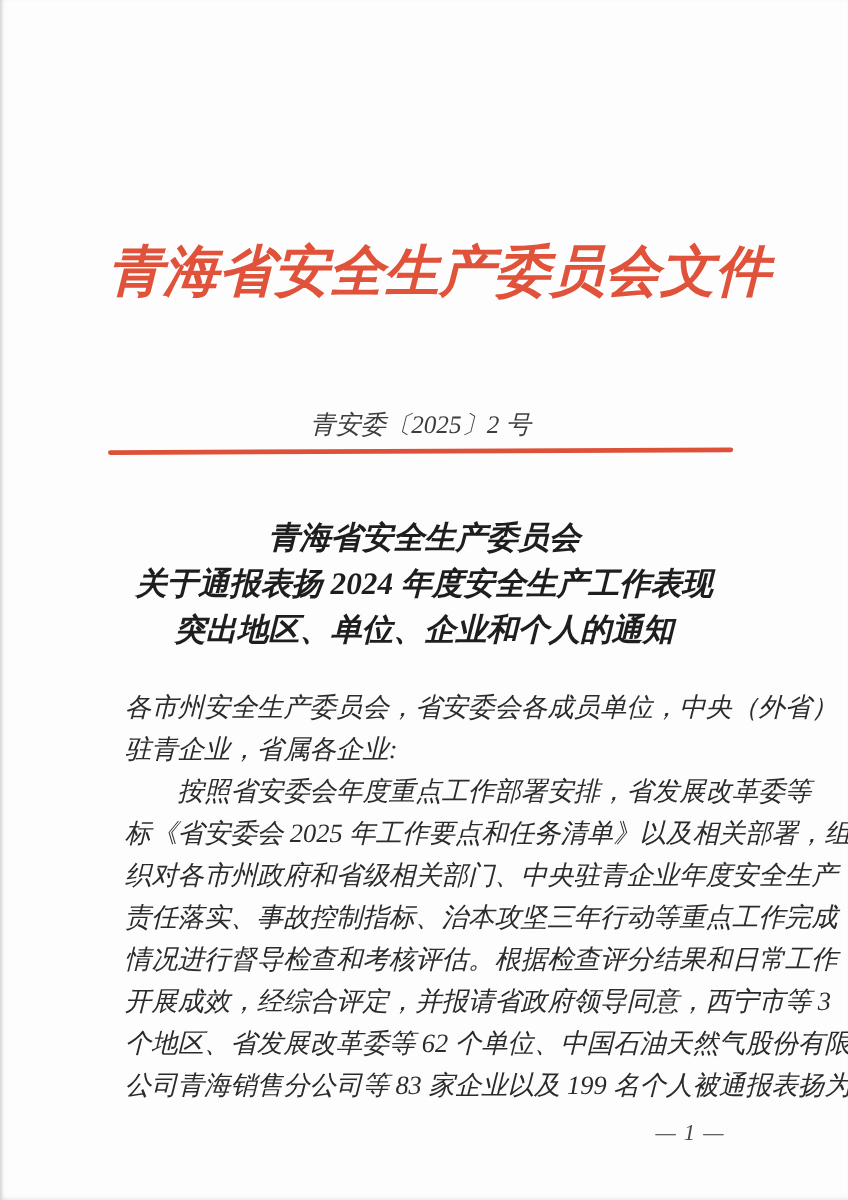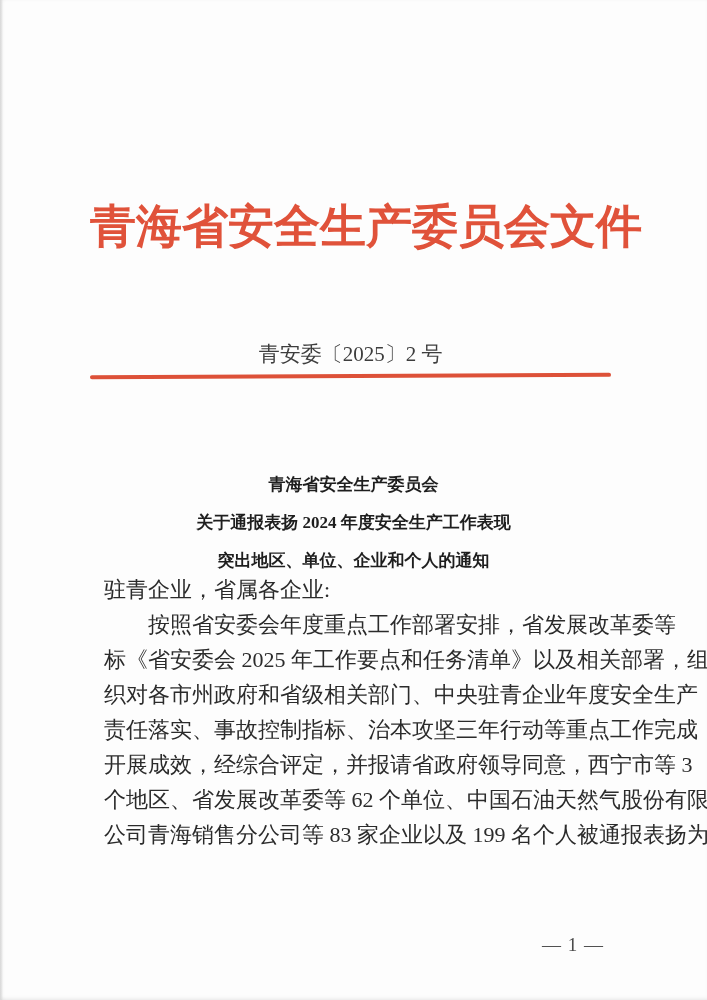--- a/index.html
+++ b/index.html
@@ -9,20 +9,21 @@
     font-family: "Liberation Serif", "DejaVu Serif", serif;
   }
   .page {
     position: relative;
     width: 707px;
     height: 1000px;
     margin: 0 auto;
     background: #fdfdfd;
     overflow: hidden;
     box-shadow: inset 3px 0 4px -2px rgba(0,0,0,0.12), inset 0 -3px 4px -2px rgba(0,0,0,0.08);
+    font-style: italic;
   }
   .scan-edge {
     position: absolute;
     left: 0; top: 0; bottom: 0;
     width: 3px;
     background: linear-gradient(to right, #d9d9d9, rgba(255,255,255,0));
   }
   .org-title {
     position: absolute;
     top: 196px;
@@ -53,25 +54,24 @@
     background: #dd5138;
     border-radius: 2px;
     transform: rotate(-0.25deg);
   }
   .doc-title {
     position: absolute;
     top: 430px;
     left: 60px;
     width: 587px;
     text-align: center;
-    font-size: 17px;
+    font-size: 26px;
     font-weight: 700;
     line-height: 38px;
     color: #1e1e1e;
-    margin-top: 36px;
   }
   .doc-body {
     position: absolute;
     top: 572px;
     left: 104px;
     width: 500px;
     font-size: 22px;
     line-height: 35px;
     color: #2b2b2b;
   }
@@ -112,24 +112,26 @@
 
   <div class="red-divider"></div>
 
   <div class="doc-title">
     <div>青海省安全生产委员会</div>
     <div>关于通报表扬 2024 年度安全生产工作表现</div>
     <div>突出地区、单位、企业和个人的通知</div>
   </div>
 
   <div class="doc-body">
+    <div class="body-line">各市州安全生产委员会，省安委会各成员单位，中央（外省）</div>
     <div class="body-line short">驻青企业，省属各企业:</div>
     <div class="body-line indent">按照省安委会年度重点工作部署安排，省发展改革委等</div>
     <div class="body-line">标《省安委会 2025 年工作要点和任务清单》以及相关部署，组</div>
     <div class="body-line">织对各市州政府和省级相关部门、中央驻青企业年度安全生产</div>
     <div class="body-line">责任落实、事故控制指标、治本攻坚三年行动等重点工作完成</div>
+    <div class="body-line">情况进行督导检查和考核评估。根据检查评分结果和日常工作</div>
     <div class="body-line">开展成效，经综合评定，并报请省政府领导同意，西宁市等 3</div>
     <div class="body-line">个地区、省发展改革委等 62 个单位、中国石油天然气股份有限</div>
     <div class="body-line">公司青海销售分公司等 83 家企业以及 199 名个人被通报表扬为</div>
   </div>
 
   <div class="page-number">— 1 —</div>
 </div>
 
 </body></html>

